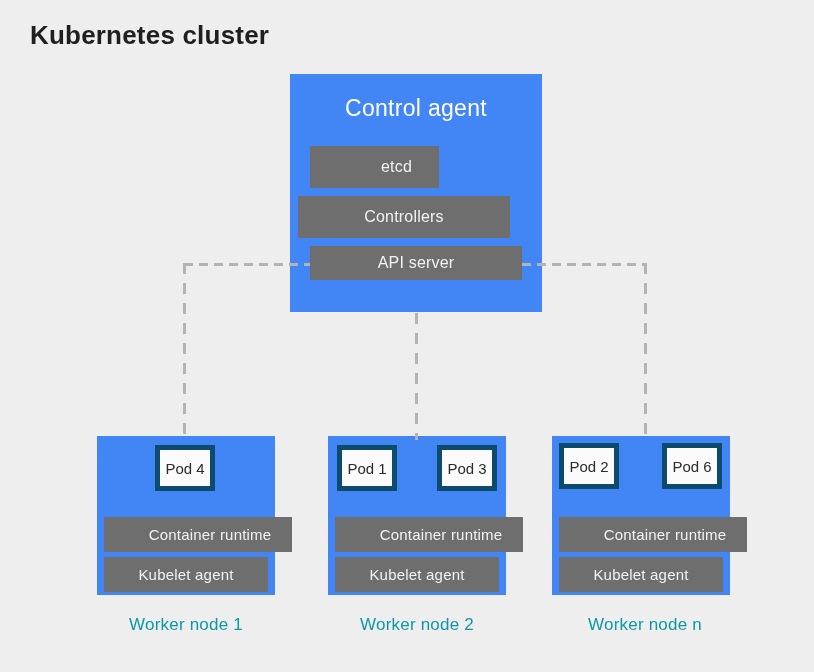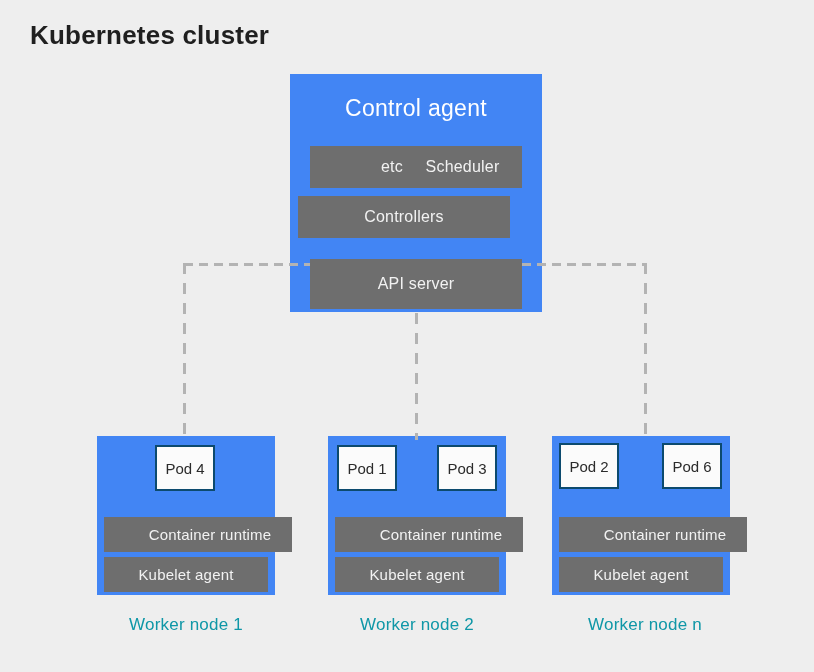--- a/index.html
+++ b/index.html
@@ -49,38 +49,38 @@
     color: var(--component-text, #f2f2f2);
     display: flex;
     align-items: center;
     justify-content: center;
     font-size: 16px;
     letter-spacing: 0.2px;
   }
   .cp-etcd        { left: 20px;  top: 72px;  width: 85px;  height: 42px; padding-left: 44px; }
   .cp-scheduler   { left: 113px; top: 72px;  width: 119px; height: 42px; }
   .cp-controllers { left: 8px;  top: 122px; width: 212px; height: 42px; }
-  .cp-apiserver   { left: 20px;  top: 185px; width: 212px; height: 50px; }
+  .cp-apiserver   { left: 20px;  top: 172px; width: 212px; height: 34px; }
   
   .worker-node {
     position: absolute;
     top: 436px;
     width: 178px;
     height: 159px;
     background: var(--node-blue, #4285f4);
   }
   .wn-1 { left: 97px; }
   .wn-2 { left: 328px; }
   .wn-3 { left: 552px; }
   .pod {
     position: absolute;
     width: 60px;
     height: 46px;
     background: var(--pod-white, #fbfbfb);
-    border: 2px solid #0c4a6e;
+    border: 5px solid #0c4a6e;
     box-sizing: border-box;
     display: flex;
     align-items: center;
     justify-content: center;
     font-size: 15px;
     color: #2b2b2b;
   }
   .wn-1 .pod-a { left: 58px;  top: 9px; }
   .wn-2 .pod-a { left: 9px;   top: 9px; }
   .wn-2 .pod-b { left: 109px; top: 9px; }
@@ -135,21 +135,20 @@
 </head>
 <body>
 
 <div class="canvas">
 
   <h1 class="diagram-title">Kubernetes cluster</h1>
 
   <div class="control-plane">
     <div class="cp-title">Control agent</div>
     <div class="component cp-etcd">etcd</div>
-    <div class="component cp-scheduler">Scheduler</div>
     <div class="component cp-controllers">Controllers</div>
     <div class="component cp-apiserver">API server</div>
   </div>
 
   <div class="worker-node wn-1">
     <div class="pod pod-a">Pod 4</div>
     <div class="node-bar bar-runtime">Container runtime</div>
     <div class="node-bar bar-kubelet">Kubelet agent</div>
   </div>
 

